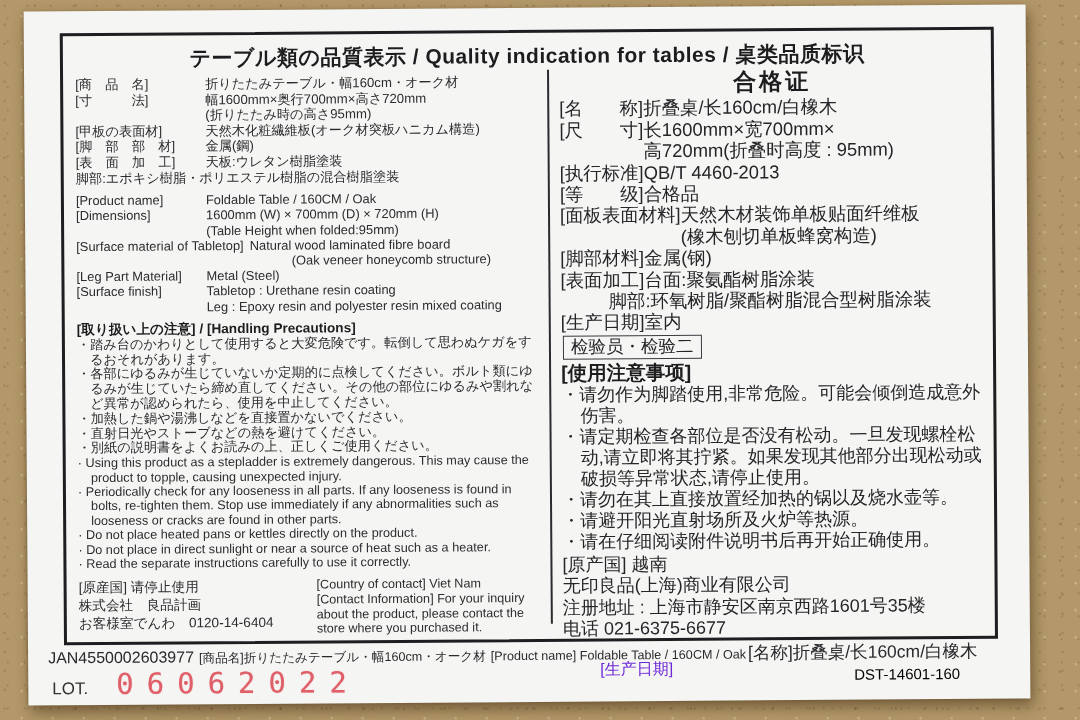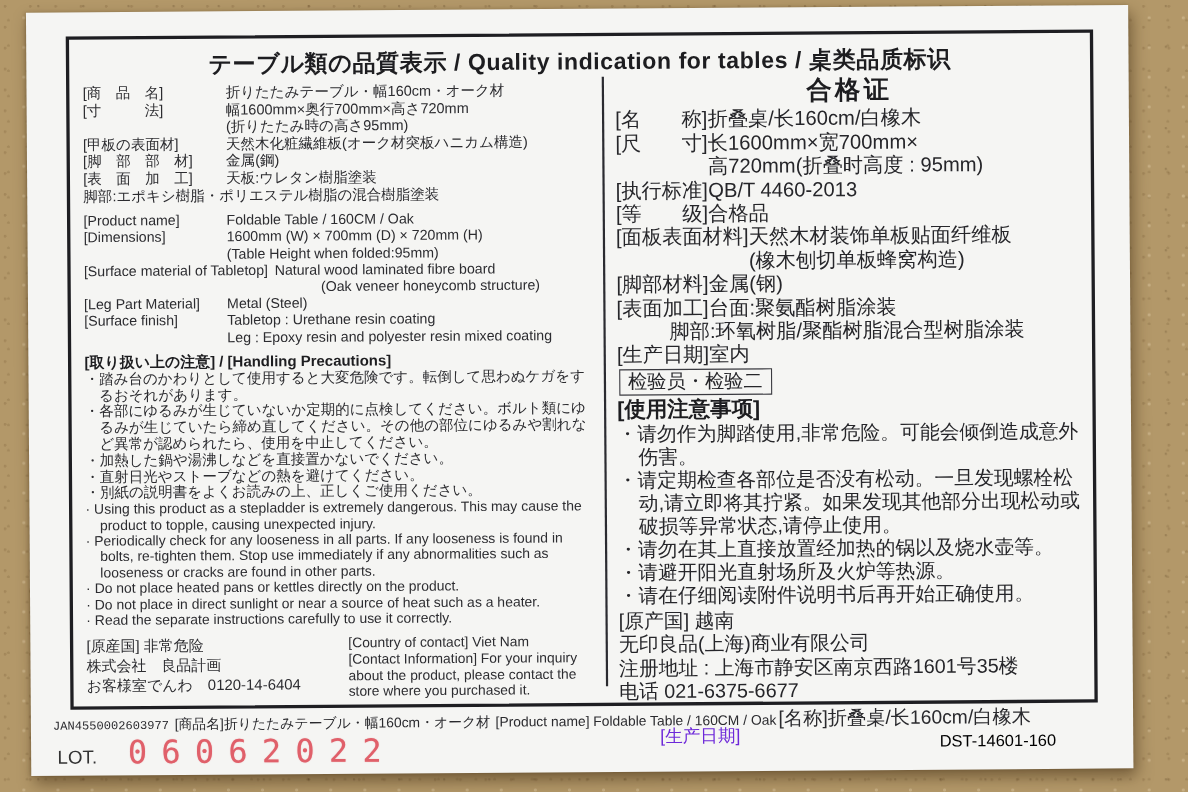--- a/index.html
+++ b/index.html
@@ -55,21 +55,21 @@
     padding:3px 0 4px 0;color:#1d1d20;}
   .badge{display:inline-block;border:1.6px solid #3a3a40;padding:0 7px 1px 7px;
     margin:2px 0 1px 2px;font-size:17.5px;line-height:21px;text-align:center;}
   .notes-heading{font-weight:bold;font-size:19.5px;line-height:24px;color:#1d1d20;}
   .nitem{padding-left:19px;text-indent:-19px;line-height:21px;font-size:18px;}
   .maker-block{margin-top:2px;font-size:18px;line-height:21.5px;}
   .footer-line1{
     position:absolute;left:20px;top:634px;width:972px;display:flex;
     align-items:baseline;white-space:nowrap;color:#2a2a2e;
   }
-  .footer-line1 .jan{font-size:11px;font-family:Liberation Mono, monospace;}
+  .footer-line1 .jan{font-size:16px;}
   .footer-line1 .jp{font-size:12.6px;margin-left:5px;}
   .footer-line1 .en{font-size:12.6px;margin-left:5px;}
   .footer-line1 .cn{font-size:17.5px;margin-left:2px;}
   .lot-row{position:absolute;left:24px;top:656px;display:flex;align-items:baseline;}
   .lot-label{font-size:17px;color:#333;text-align:right;}
   .lot-number{
     font-family:"DejaVu Sans Mono","Liberation Mono",monospace;
     font-size:29px;color:#e0606a;letter-spacing:13px;margin-left:28px;
     text-shadow:0 0 1px rgba(224,96,106,.55);
   }
@@ -178,21 +178,21 @@
           <div class="pitem en">· Periodically check for any looseness in all parts. If any looseness is found in bolts, re-tighten them. Stop use immediately if any abnormalities such as looseness or cracks are found in other parts.</div>
           <div class="pitem en">· Do not place heated pans or kettles directly on the product.</div>
           <div class="pitem en">· Do not place in direct sunlight or near a source of heat such as a heater.</div>
           <div class="pitem en">· Read the separate instructions carefully to use it correctly.</div>
         </div>
 
         <div class="origin-block">
           <div class="origin-left">
             <div>
               <span>[原産国]</span>
-              <span>非常危险</span>
+              <span>请停止使用</span>
             </div>
             <div>株式会社　良品計画</div>
             <div>お客様室でんわ　0120-14-6404</div>
           </div>
           <div class="origin-right">
             <div>
               <span>[Country of contact]</span>
               <span>Viet Nam</span>
             </div>
             <div>

